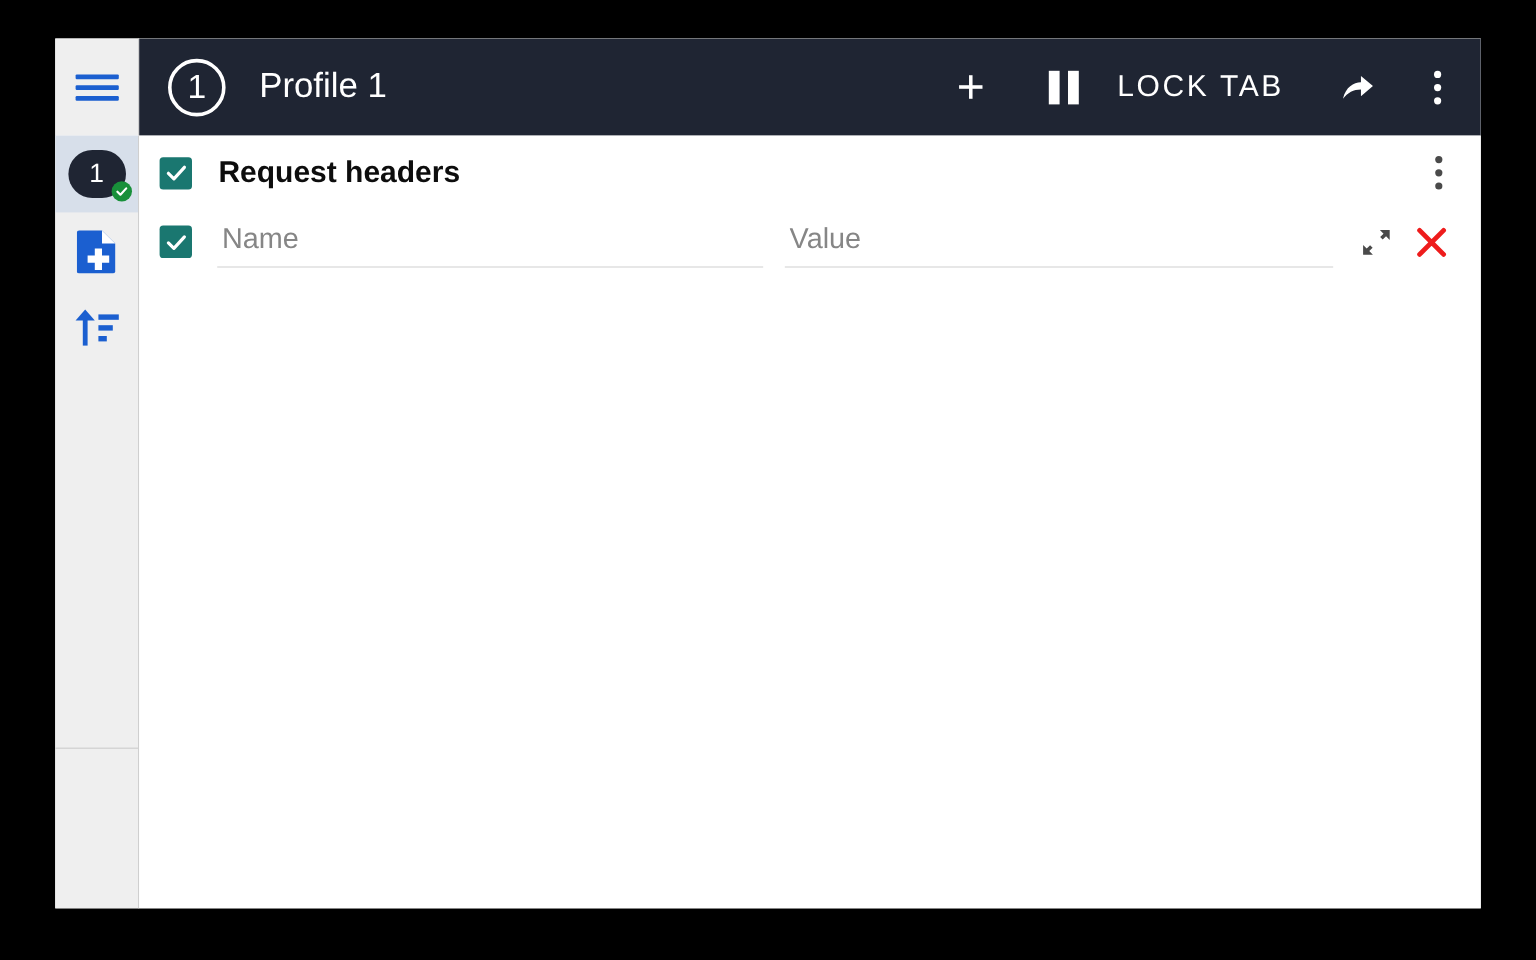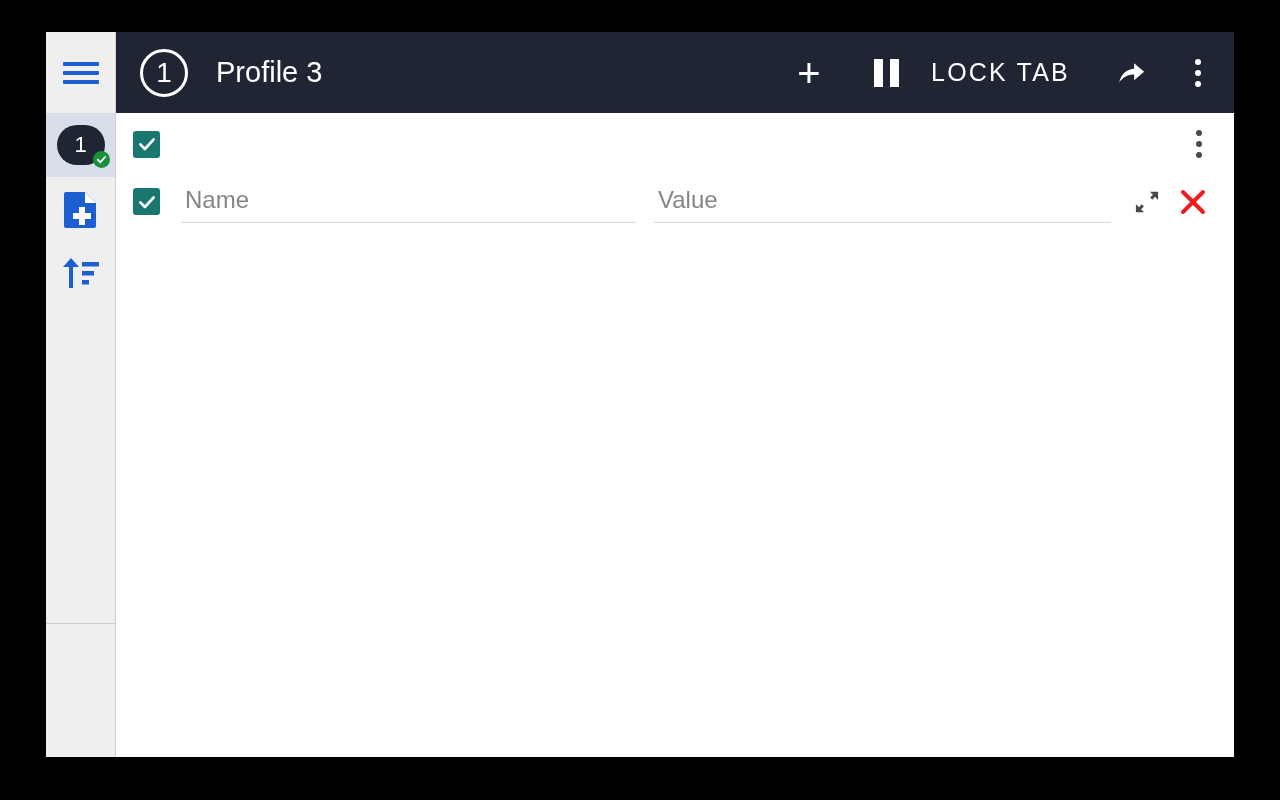--- a/index.html
+++ b/index.html
@@ -269,21 +269,21 @@
           <span></span>
       </div>
     </div>
 
     <div id="title-bar">
 
       <div class="circled-number">
         <span>1</span>
       </div>
 
-      <div id="profile-title">Profile 3</div>
+      <div id="profile-title">Profile 1</div>
 
       <div id="title-bar-spacer"></div>
 
       <div class="tb-btn" id="add-button">
         <span>+</span>
       </div>
 
       <div class="tb-btn" id="pause-button">
         <span id="pause-icon">
             <i></i>
@@ -349,20 +349,21 @@
     </div>
 
     <div id="main-content">
 
       <div id="section-header-row">
         <div class="cb">
           <svg viewBox="0 0 24 24">
               <path d="M4 12.5 L9.5 18 L20 6.5" fill="none" stroke="#ffffff" stroke-width="3.2" stroke-linecap="round" stroke-linejoin="round"></path>
             </svg>
         </div>
+        <div id="section-title">Request headers</div>
         <div id="section-header-spacer"></div>
         <div id="section-overflow-button">
           <span class="dots-vert dark">
               <i></i>
               <i></i>
               <i></i>
             </span>
         </div>
       </div>
 

